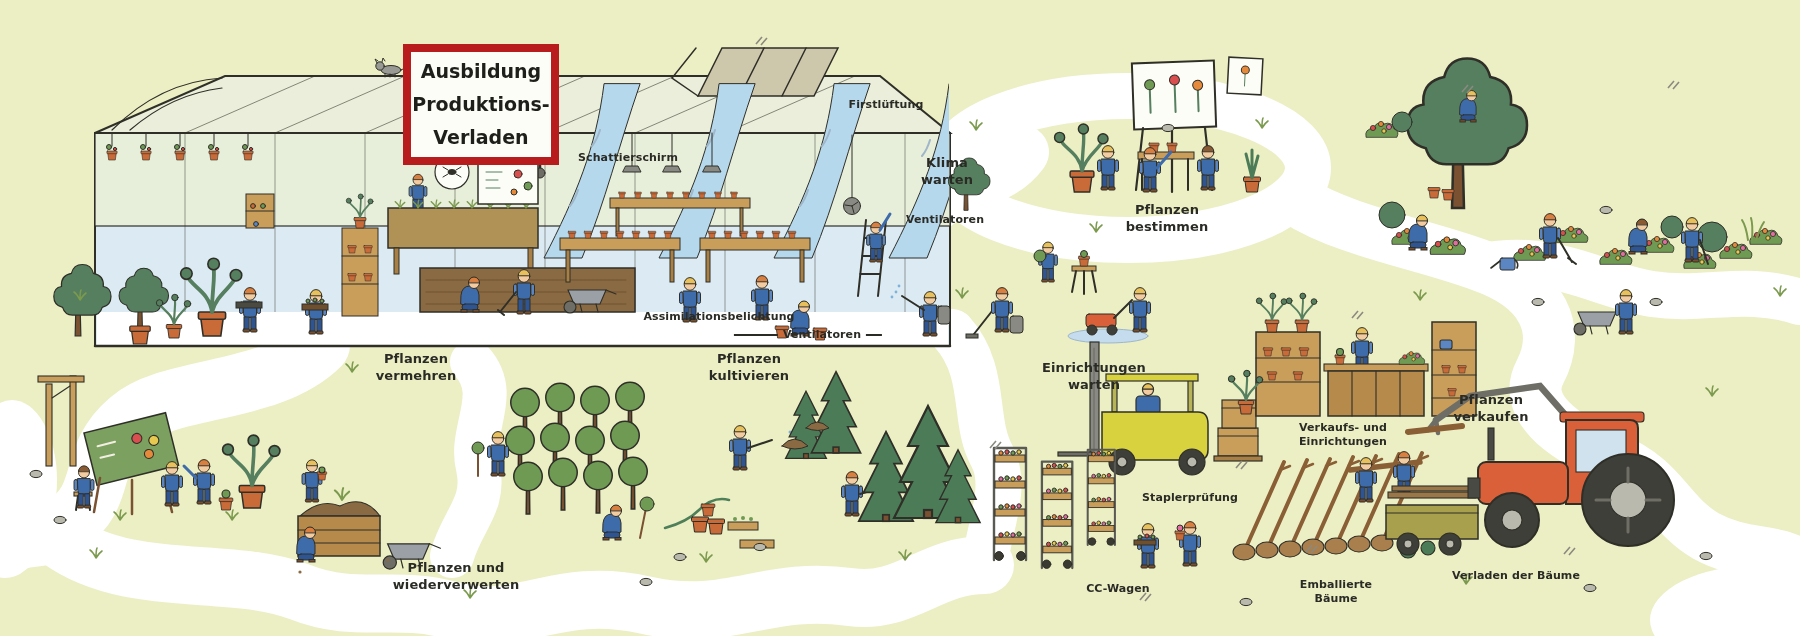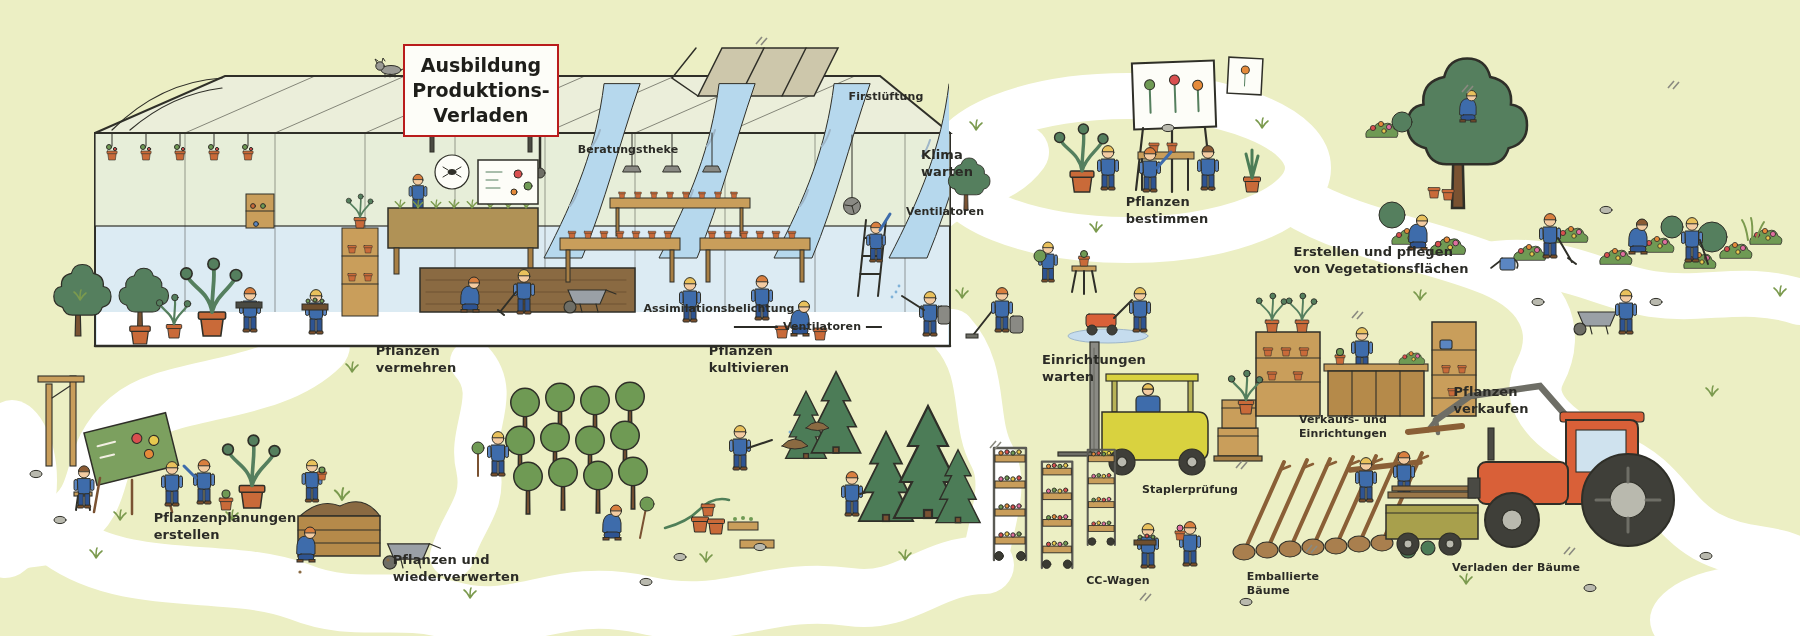--- a/index.html
+++ b/index.html
@@ -1,29 +1,29 @@
 <!DOCTYPE html>
 <html><head>
 <meta charset="utf-8">
 <style>
   html,body{margin:0;padding:0;background:#ecefc4;}
   #poster{position:relative;width:1800px;height:636px;overflow:hidden;background:#ecefc4;
           font-family:"DejaVu Sans",sans-serif;}
   #scene{position:absolute;left:0;top:0;width:1800px;height:636px;}
-  .lbl{position:absolute;transform:translateX(-50%);
+  .lbl{position:absolute;transform:translateX(-50%);text-align:center;
        font:bold 13px/1.3 "DejaVu Sans",sans-serif;color:#2b2b26;
-       white-space:pre-line;letter-spacing:.1px;}
+       white-space:pre-line;letter-spacing:.1px;margin-top:8px;}
   .sm{font-size:11px;line-height:1.25;}
   .thermo{display:flex;align-items:center;gap:5px;}
   .thermo::before{content:"";display:block;width:44px;height:2px;background:#2b2b26;}
   .thermo::after{content:"";display:block;width:16px;height:2px;background:#2b2b26;}
   .sign{position:absolute;left:403px;top:44px;width:156px;box-sizing:border-box;
-        background:#fdfdf8;border:2px solid #b91c1c;padding:7px 4px;
+        background:#fdfdf8;border:8px solid #b91c1c;padding:7px 4px;
         display:flex;flex-direction:column;align-items:center;
-        font:bold 19px/1.32 "DejaVu Sans",sans-serif;color:#1e1e1a;}
+        font:bold 19px/1.32 "DejaVu Sans",sans-serif;color:#1e1e1a;gap:8px;}
 </style>
 </head>
 <body>
 
 <div id="poster">
 
 <svg id="scene" viewBox="0 0 1800 636" xmlns="http://www.w3.org/2000/svg">
 <defs>
   <g id="figS" stroke="#2f2f28" stroke-width="1">
     <rect x="-10.5" y="-30" width="3.6" height="11.5" rx="1.8" fill="#5b86c2"></rect>
@@ -663,43 +663,39 @@
 </g>
 </svg>
 
 <div class="sign">
   <span>Ausbildung</span>
   <span>Produktions-</span>
   <span>Verladen</span>
 </div>
 
 <div class="lbl sm" style="left:886px;top:90px">Firstlüftung</div>
-<div class="lbl sm" style="left:628px;top:143px">Beratungstheke</div>
+<div class="lbl sm" style="left:628px;top:143px">Schattierschirm</div>
 <div class="lbl" style="left:947px;top:147px">Klima
 warten</div>
 <div class="lbl sm" style="left:945px;top:205px">Ventilatoren</div>
 <div class="lbl sm" style="left:719px;top:302px">Assimilationsbelichtung</div>
 <div class="lbl sm thermo" style="left:808px;top:320px"><span>Ventilatoren</span></div>
 <div class="lbl" style="left:416px;top:343px">Pflanzen
 vermehren</div>
 <div class="lbl" style="left:749px;top:343px">Pflanzen
 kultivieren</div>
 <div class="lbl" style="left:1167px;top:194px">Pflanzen
 bestimmen</div>
-<div class="lbl" style="left:1381px;top:244px">Erstellen und pflegen
-von Vegetationsflächen</div>
 <div class="lbl" style="left:1094px;top:352px">Einrichtungen
 warten</div>
 <div class="lbl" style="left:1491px;top:384px">Pflanzen
 verkaufen</div>
 <div class="lbl sm" style="left:1343px;top:413px">Verkaufs- und
 Einrichtungen</div>
 <div class="lbl sm" style="left:1190px;top:483px">Staplerprüfung</div>
-<div class="lbl" style="left:225px;top:510px">Pflanzenplanungen
-erstellen</div>
 <div class="lbl" style="left:456px;top:552px">Pflanzen und
 wiederverwerten</div>
 <div class="lbl sm" style="left:1118px;top:574px">CC-Wagen</div>
-<div class="lbl sm" style="left:1283px;top:570px">Emballierte
+<div class="lbl sm" style="left:1336px;top:570px">Emballierte
 Bäume</div>
 <div class="lbl sm" style="left:1516px;top:561px">Verladen der Bäume</div>
 
 </div>
 
 </body></html>

